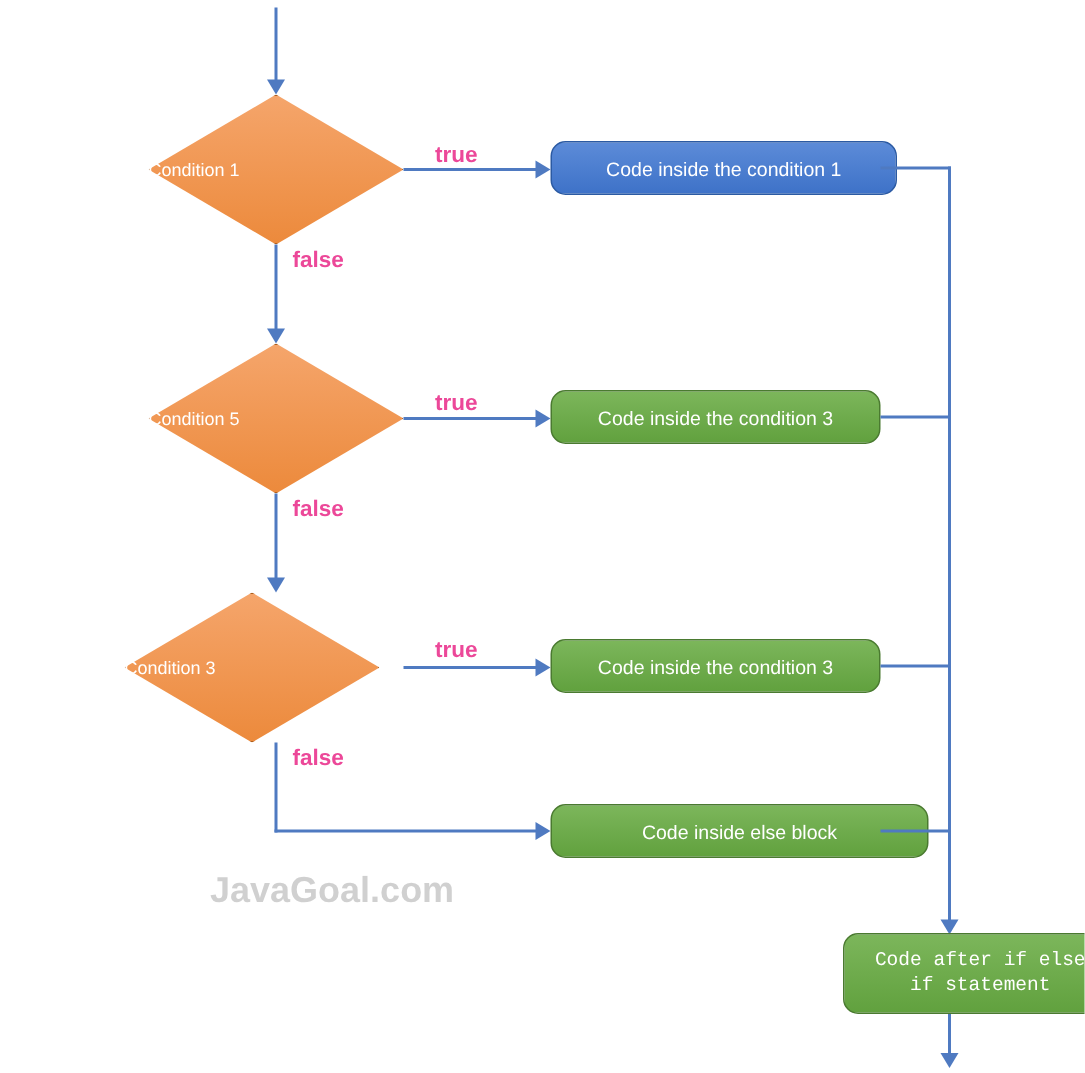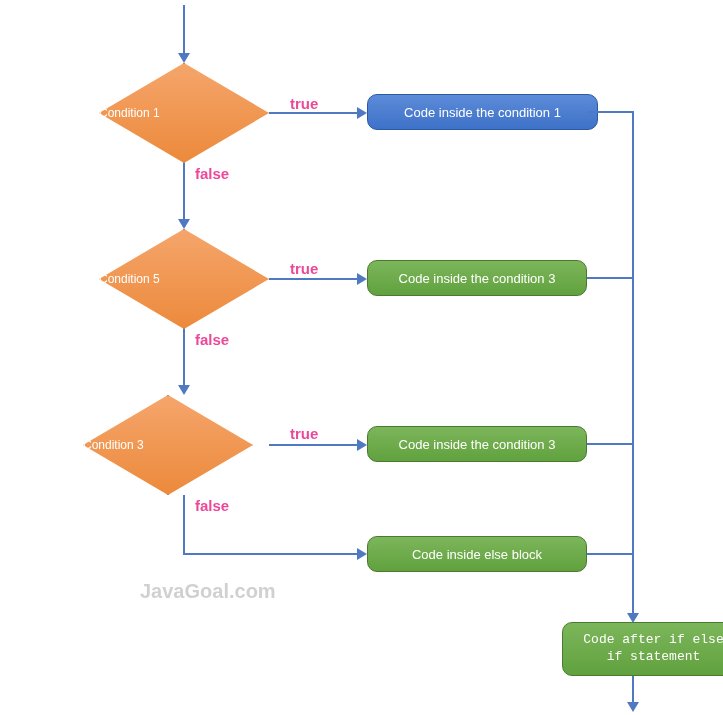--- a/index.html
+++ b/index.html
@@ -75,21 +75,21 @@
     border-right: 6px solid transparent;
     border-top: 10px solid #4f7ac1;
   }
   .arrow-right {
     border-top: 6px solid transparent;
     border-bottom: 6px solid transparent;
     border-left: 10px solid #4f7ac1;
   }
   .watermark {
     position: absolute;
-    font-size: 20px;
+    font-size: 24px;
     font-weight: 600;
     color: rgba(120,120,120,0.35);
     text-shadow: 0 1px 2px rgba(255,255,255,0.5);
   }
 </style>
 </head>
 <body>
 
 <div class="arrow-line" style="left:183px; top:5px; width:2px; height:50px;"></div>
 <div class="arrow-head arrow-down" style="left:178px; top:53px;"></div>
@@ -145,21 +145,21 @@
 <div class="box box-green" style="left:367px; top:426px; width:220px; height:36px;">
   <span>Code inside the condition 3</span>
 </div>
 
 <div class="label" style="left:195px; top:497px;">false</div>
 
 <div class="arrow-line" style="left:183px; top:495px; width:2px; height:60px;"></div>
 <div class="arrow-line" style="left:183px; top:553px; width:176px; height:2px;"></div>
 <div class="arrow-head arrow-right" style="left:357px; top:548px;"></div>
 
-<div class="box box-green" style="left:367px; top:536px; width:220px; height:36px;">
+<div class="box box-green" style="left:367px; top:536px; width:252px; height:36px;">
   <span>Code inside else block</span>
 </div>
 
 <div class="arrow-line" style="left:587px; top:111px; width:47px; height:2px;"></div>
 <div class="arrow-line" style="left:587px; top:277px; width:47px; height:2px;"></div>
 <div class="arrow-line" style="left:587px; top:443px; width:47px; height:2px;"></div>
 <div class="arrow-line" style="left:587px; top:553px; width:47px; height:2px;"></div>
 
 <div class="arrow-line" style="left:632px; top:111px; width:2px; height:504px;"></div>
 <div class="arrow-head arrow-down" style="left:627px; top:613px;"></div>

